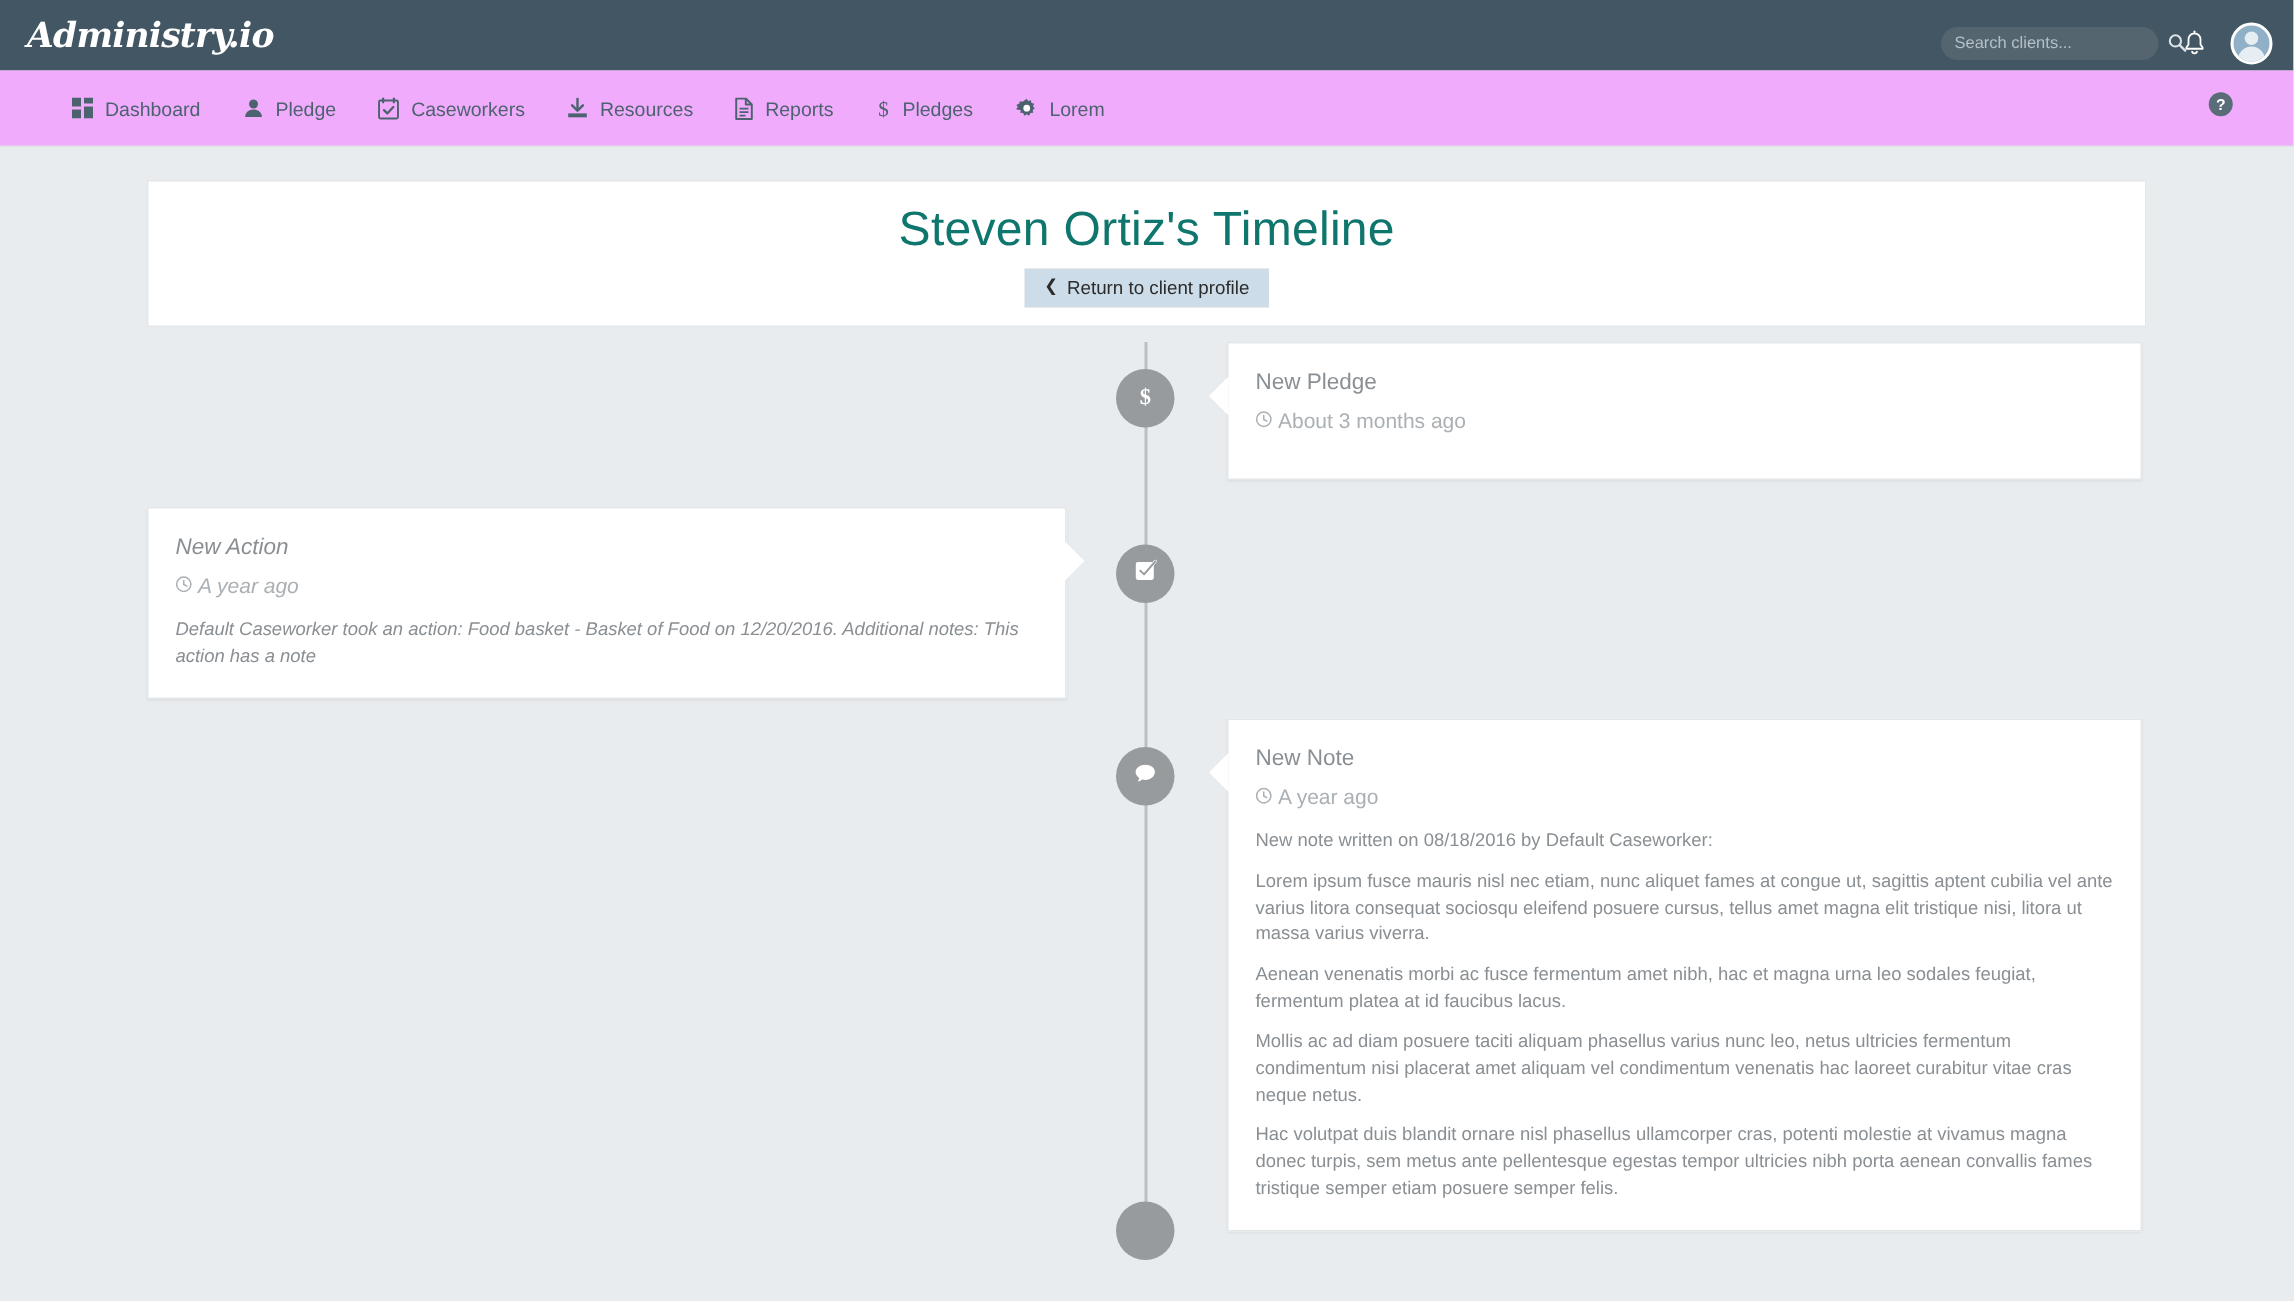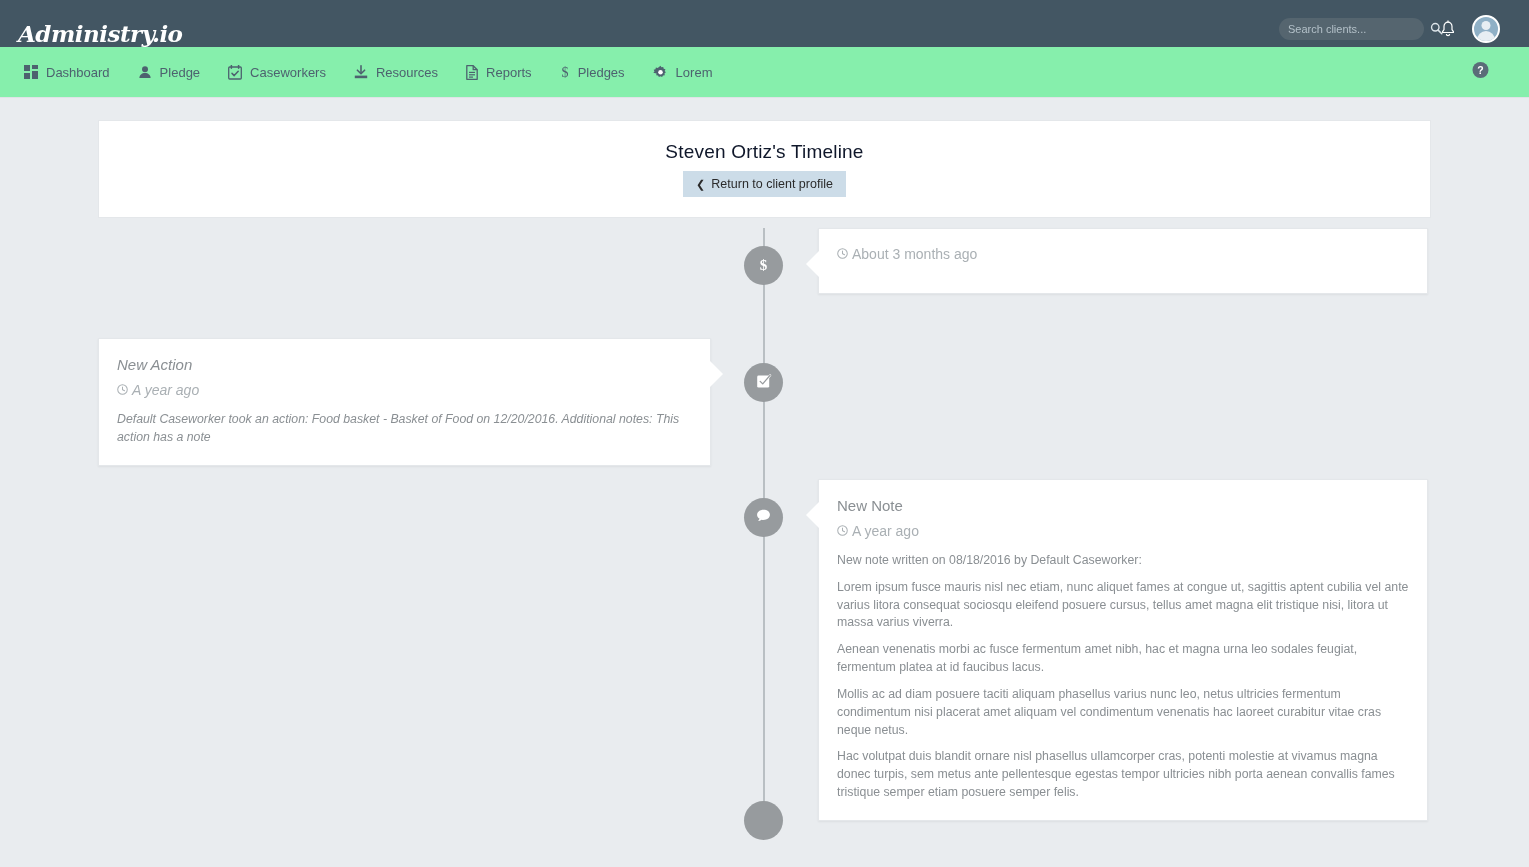--- a/index.html
+++ b/index.html
@@ -6,34 +6,34 @@
   html, body {
     width: 1529px; height: 867px;
     background: #e9ecef;
     font-family: "Liberation Sans", sans-serif;
     overflow: hidden;
   }
 
   
   .topbar {
     height: 47px; background: #435663;
-    display: flex; align-items: flex-end;
+    display: flex; align-items: center;
     position: relative;
   }
   .brand {
     margin-left: 18px;
     color: #ffffff;
     font-family: "DejaVu Serif", serif;
     font-style: italic;
     font-weight: bold;
     font-size: 23px;
     letter-spacing: -0.5px;
   }
   .topbar-right {
-    position: absolute; right: 29px; top: 0; height: 57px;
+    position: absolute; right: 14px; top: 0; height: 57px;
     display: flex; align-items: center; gap: 16px;
   }
   .searchbox {
     width: 145px; height: 22px;
     background: #55656f; border-radius: 11px;
     display: flex; align-items: center;
     padding: 0 9px;
   }
   .searchbox input {
     flex: 1; background: transparent; border: none; outline: none;
@@ -54,24 +54,25 @@
     width: 9px; height: 9px; border-radius: 50%; background: #e7eef3;
   }
   .avatar::after {
     content: ""; position: absolute; left: 50%; top: 14px;
     transform: translateX(-50%);
     width: 18px; height: 14px; border-radius: 9px 9px 0 0; background: #e7eef3;
   }
 
   
   .navbar {
-    height: 51px; background: #86efac;
+    height: 51px; background: #f0abfc;
     border-bottom: 1px solid #dfe3e6;
     display: flex; align-items: flex-start;
     position: relative;
+    padding-left: 24px;
   }
   .nav-item {
     display: flex; align-items: center; gap: 8px;
     padding: 0 14px; height: 100%;
     color: #4d626f; font-size: 13px;
     cursor: pointer;
   }
   .nav-item:first-child { margin-left: 10px; }
   .nav-item .nic { display: flex; align-items: center; }
   .help-btn {
@@ -84,21 +85,21 @@
   .page-wrap { padding: 0 98px; }
   .header-card {
     background: #ffffff;
     margin-top: 22px;
     height: 98px;
     border: 1px solid #e4e7ea;
     display: flex; flex-direction: column;
     align-items: center; justify-content: center;
   }
   .page-title {
-    color: #0f172a; font-size: 19px; font-weight: normal;
+    color: #0f766e; font-size: 32px; font-weight: normal;
     letter-spacing: 0.2px;
   }
   .return-btn {
     margin-top: 8px;
     background: #ccdce8;
     color: #2b2b2b;
     font-size: 12.5px;
     padding: 6px 13px;
     display: inline-flex; align-items: center; gap: 6px;
     border: none; cursor: pointer;
@@ -292,20 +293,21 @@
   </div>
 </div>
 
 <div class="timeline">
   <div class="tl-line"></div>
 
   <div class="tl-node dollar" style="top: 18px;">
     <span>$</span>
   </div>
   <div class="tl-card right" style="top: 0px;">
+    <div class="card-title">New Pledge</div>
     <div class="card-time">
       <span>
         <svg width="11" height="11" viewBox="0 0 12 12">
           <circle cx="6" cy="6" r="5.2" fill="none" stroke="#aab0b4" stroke-width="1.1"></circle>
           <polyline points="6,3.2 6,6.2 8.2,7.4" fill="none" stroke="#aab0b4" stroke-width="1.1" stroke-linecap="round"></polyline>
         </svg>
       </span>
       <span>About 3 months ago</span>
     </div>
   </div>

